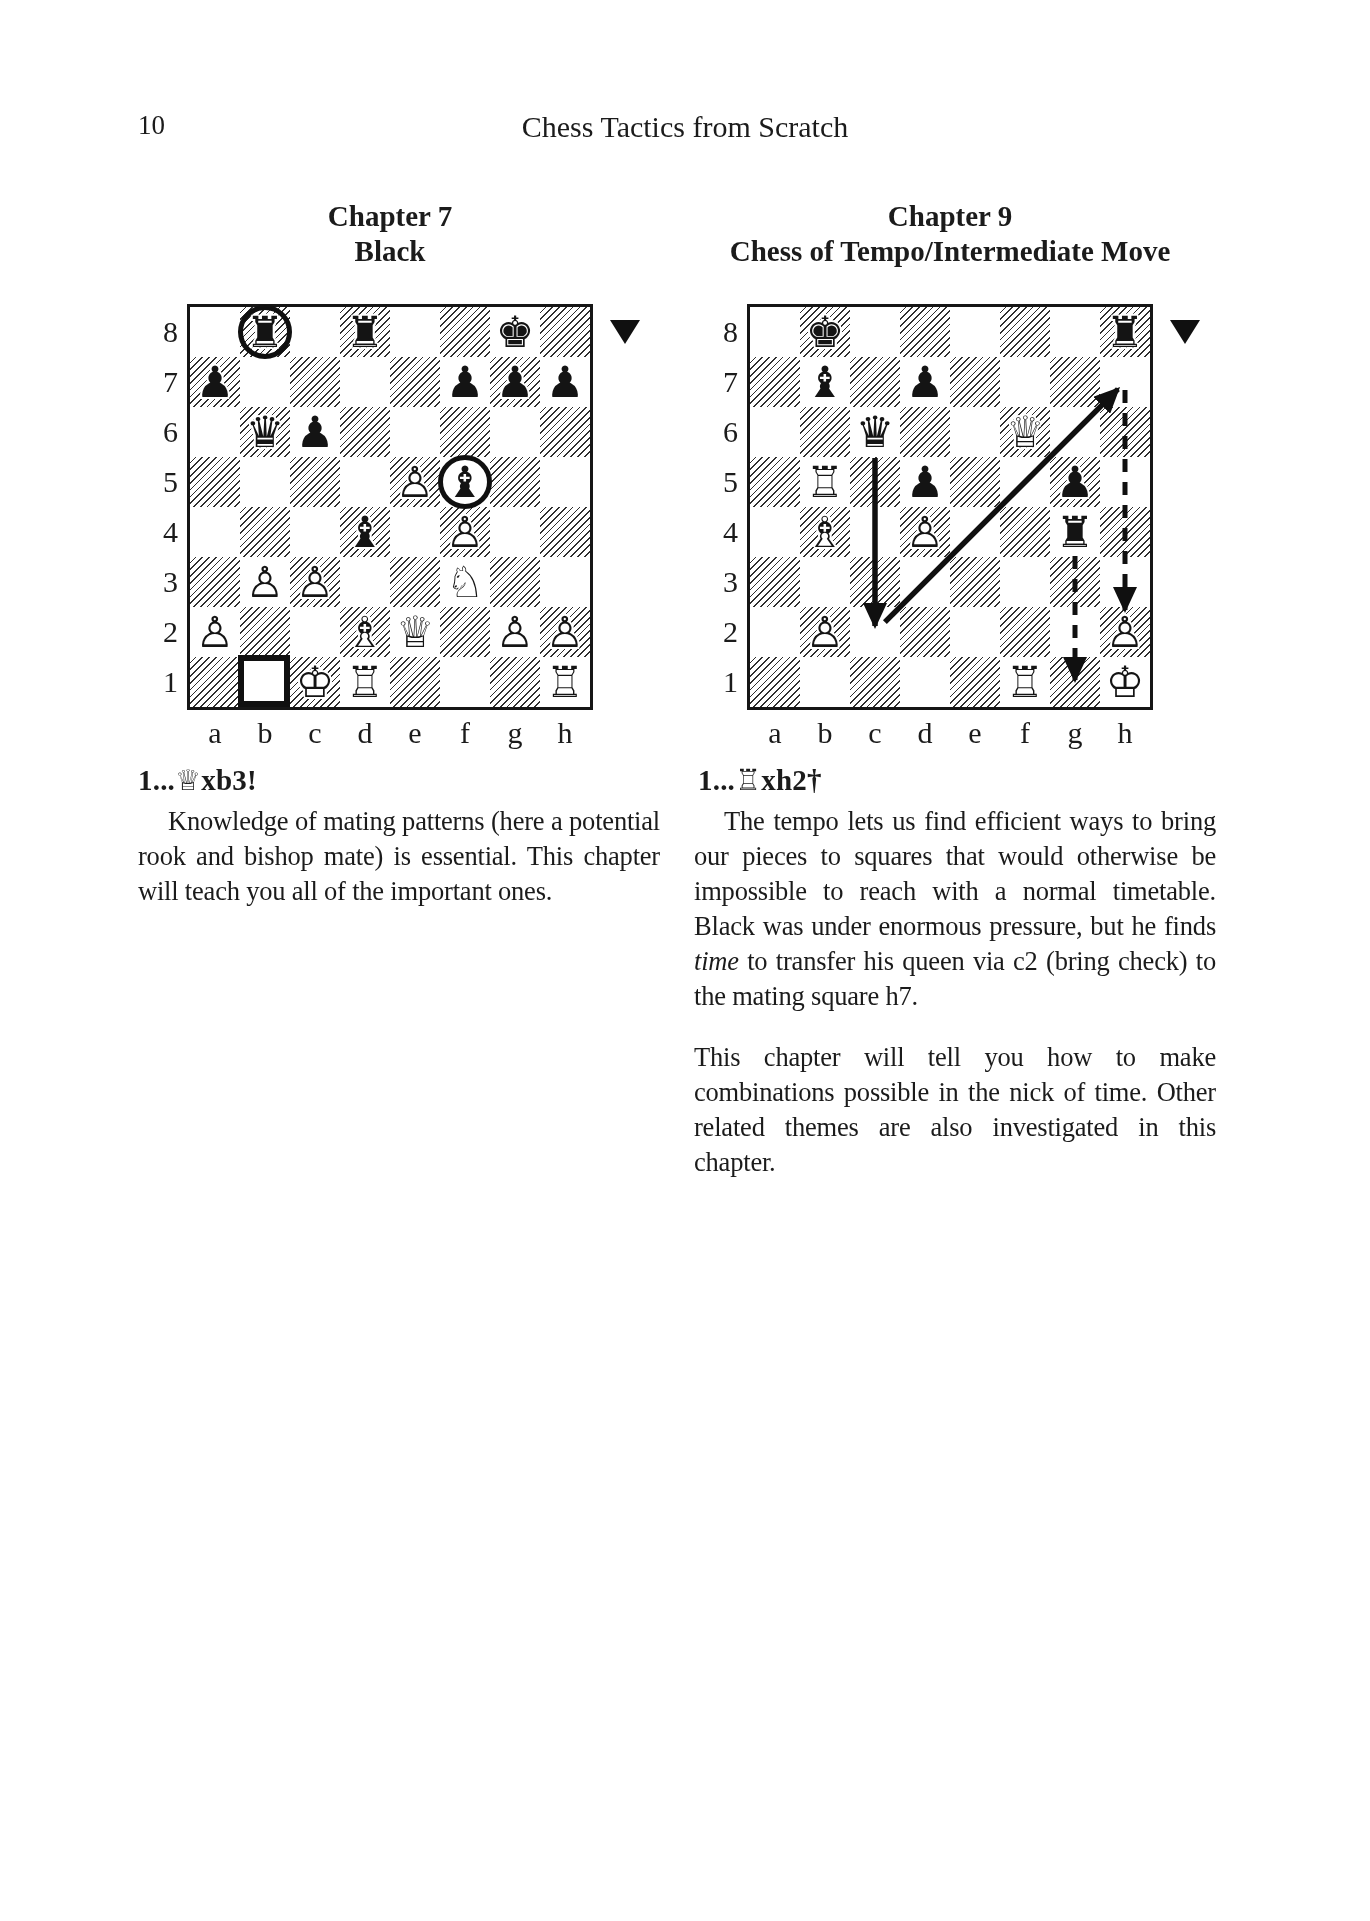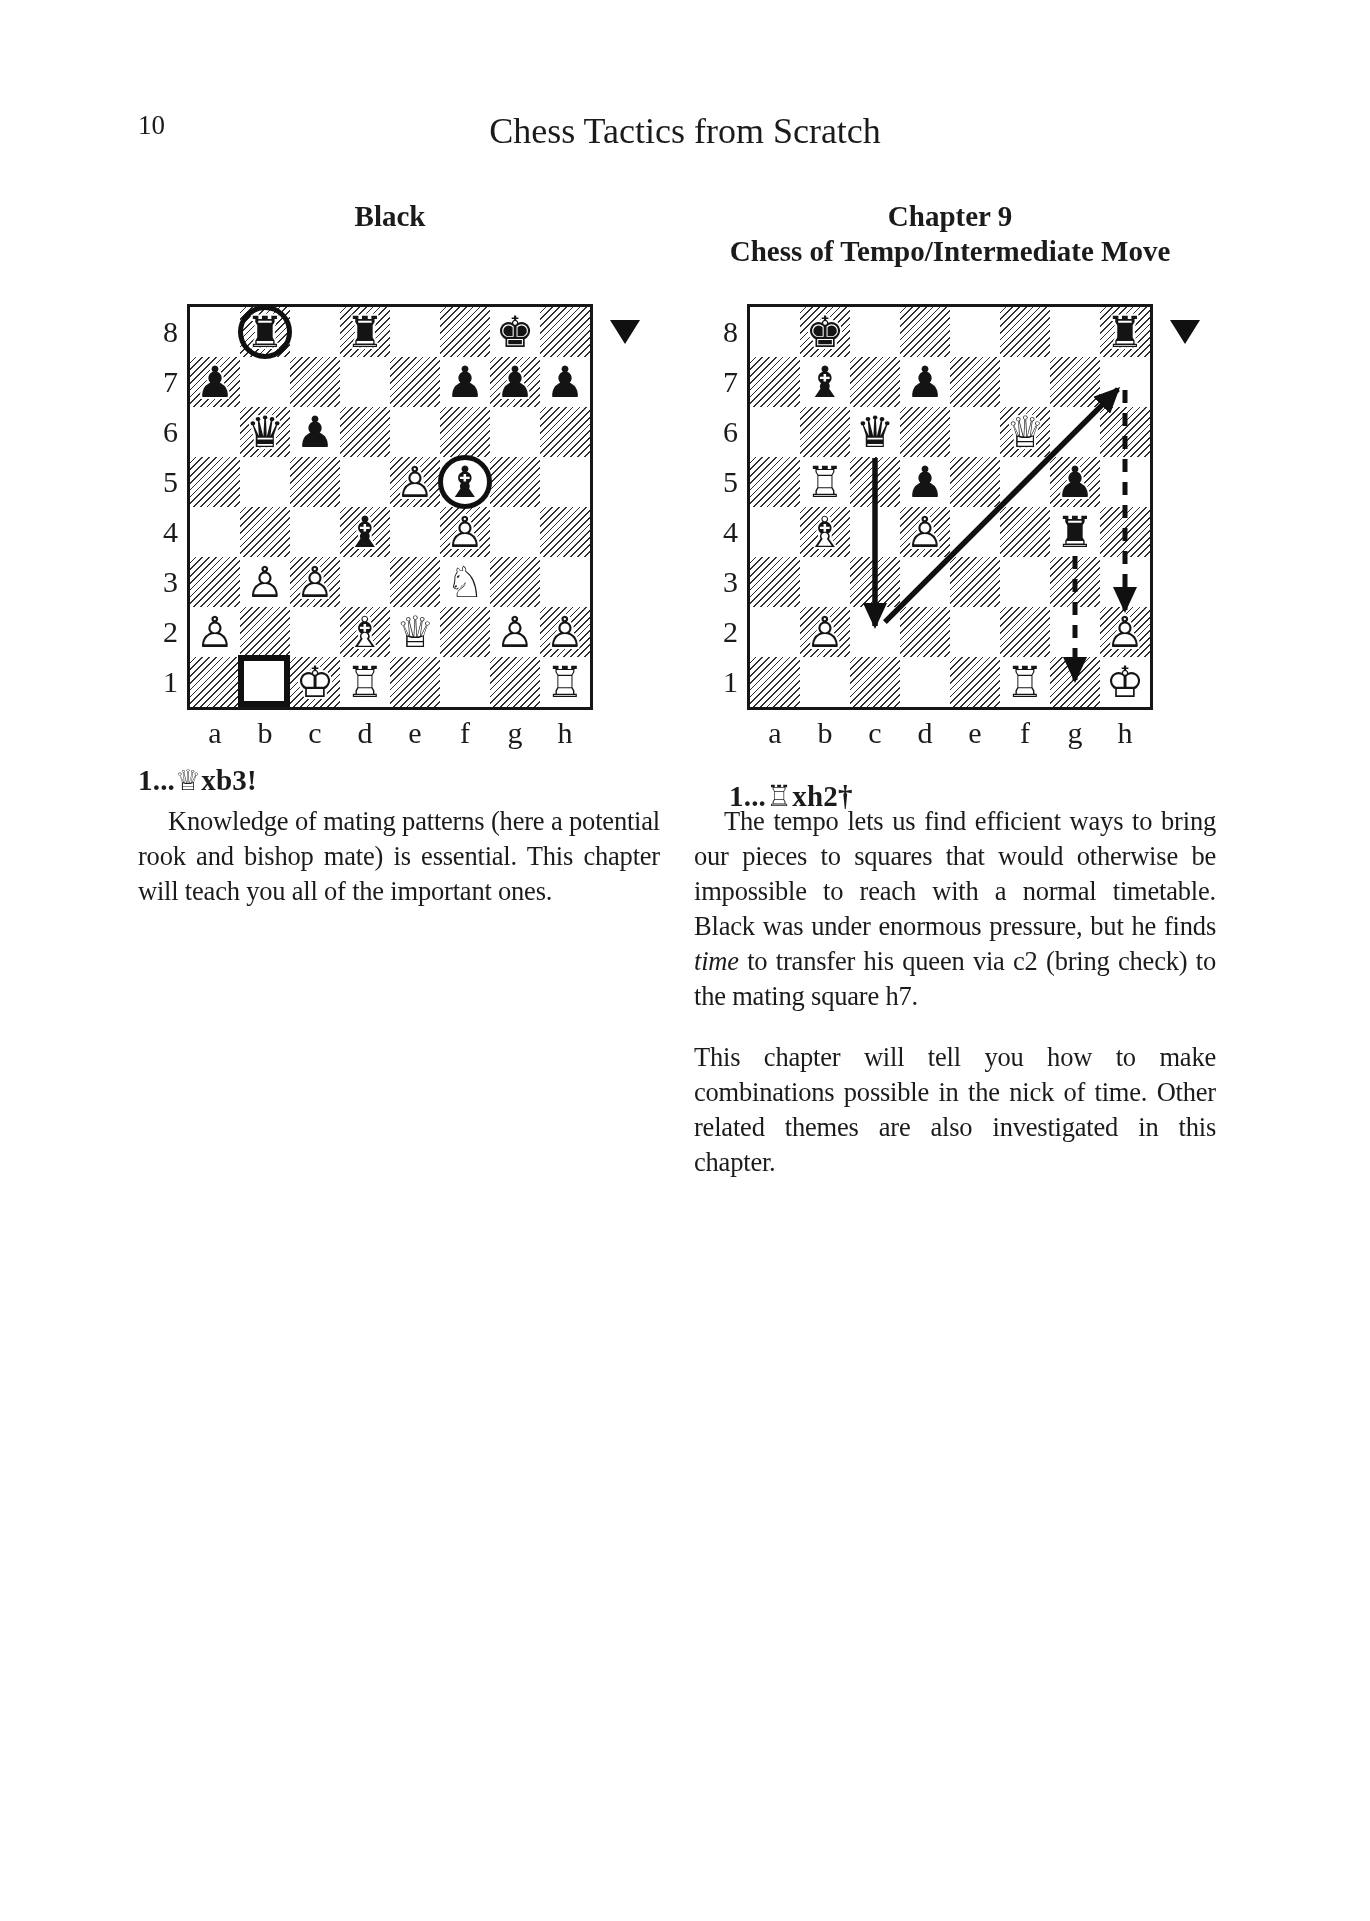--- a/index.html
+++ b/index.html
@@ -1,21 +1,21 @@
 <!DOCTYPE html>
 <html><head>
 <meta charset="utf-8">
 <style>
   html,body{margin:0;padding:0;background:#ffffff;}
   .page{
     position:relative;width:1370px;height:1921px;background:#ffffff;
     font-family:"Liberation Serif",serif;color:#1b1b1b;overflow:hidden;
   }
   .runner-num{position:absolute;left:138px;top:110px;font-size:27px;}
-  .runner-title{position:absolute;left:0;right:0;top:110px;text-align:center;font-size:36px;}
+  .runner-title{position:absolute;left:0;right:0;top:110px;text-align:center;font-size:30px;}
   .chap{position:absolute;top:199px;width:520px;text-align:center;font-weight:bold;font-size:29px;line-height:35px;}
   .chap-left{left:130px;}
   .chap-right{left:690px;}
   .board{position:absolute;width:400px;height:400px;border:3px solid #161616;background:#fff;}
   #board-left{left:187px;top:304px;}
   #board-right{left:747px;top:304px;}
   .sq{position:absolute;width:50px;height:50px;background:#fff;}
   .sq.dark{background:repeating-linear-gradient(135deg,#ffffff 0px,#ffffff 3.6px,#2f2f2f 3.6px,#2f2f2f 4.8px);}
   .rank-label{position:absolute;left:-52px;width:40px;height:50px;line-height:50px;text-align:right;font-size:30px;}
   .file-label{position:absolute;top:406px;width:50px;height:40px;line-height:40px;text-align:center;font-size:30px;}
@@ -27,36 +27,37 @@
   }
   .piece .under{color:#fff;text-shadow:2px 0 0 #fff,-2px 0 0 #fff,0 2px 0 #fff,0 -2px 0 #fff,1.5px 1.5px 0 #fff,-1.5px 1.5px 0 #fff,1.5px -1.5px 0 #fff,-1.5px -1.5px 0 #fff;}
   .piece .over{color:#141414;}
   .ann-circle{position:absolute;width:54px;height:54px;box-sizing:border-box;border:5px solid #101010;border-radius:50%;}
   .ann-square{position:absolute;width:52px;height:52px;box-sizing:border-box;border:6px solid #101010;background:#fff;}
   .arrows{position:absolute;left:0;top:0;}
   .stm{position:absolute;left:420px;top:13px;width:0;height:0;
        border-left:15px solid transparent;border-right:15px solid transparent;border-top:24px solid #101010;}
   .move-label{position:absolute;top:763px;font-size:29px;font-weight:bold;letter-spacing:.2px;}
   #move-left{left:138px;}
-  #move-right{left:729px;margin-top:16px;}
+  #move-right{left:698px;}
   .fig{font-family:"DejaVu Sans",sans-serif;font-weight:normal;}
   .para-flow{position:absolute;width:522px;text-align:justify;font-size:26.5px;line-height:35px;letter-spacing:-0.2px;}
   #paras-left{left:138px;top:804px;}
   #paras-right{left:694px;top:804px;}
   .para-p{margin:0;}
 </style>
 </head>
 <body>
 
 <div class="page">
 
   <div class="runner-num">10</div>
   <div class="runner-title">Chess Tactics from Scratch</div>
 
   <div class="chap chap-left">
+    <div>Chapter 7</div>
     <div>Black</div>
   </div>
 
   <div class="chap chap-right">
     <div>Chapter 9</div>
     <div>Chess of Tempo/Intermediate Move</div>
   </div>
 
   <div class="board" id="board-left">
       <div class="sq" style="left: 0px; top: 0px;"></div>

